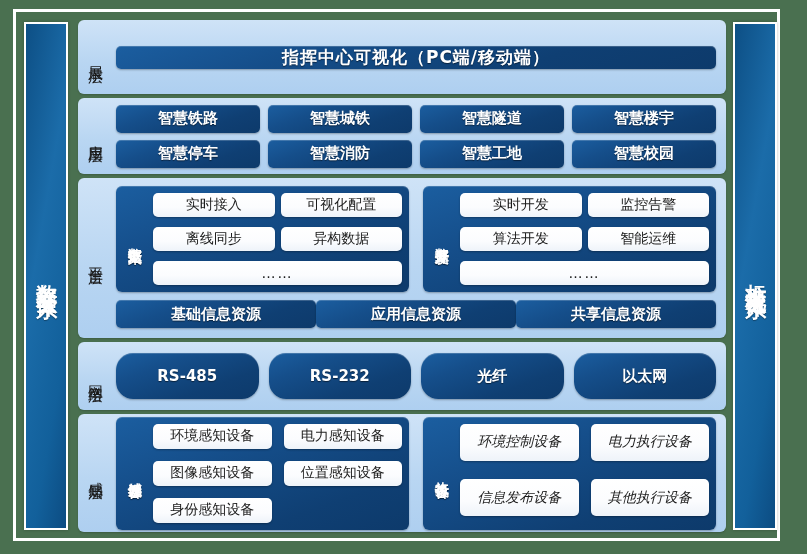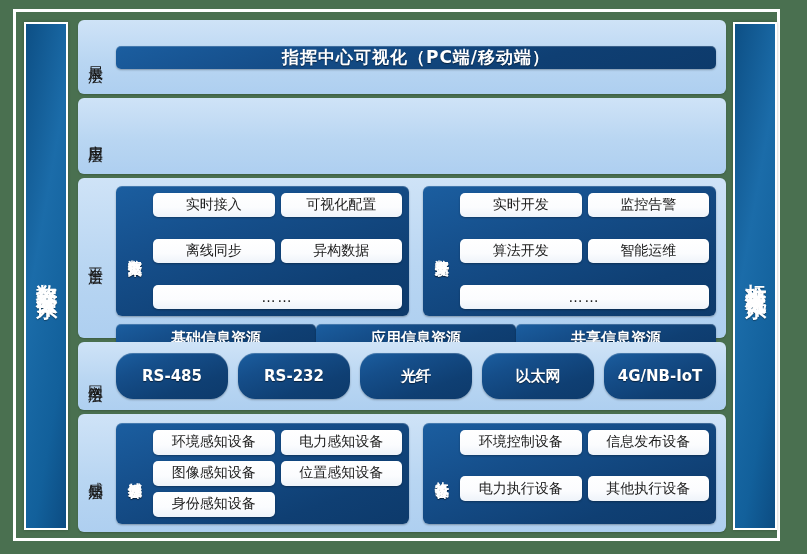--- a/index.html
+++ b/index.html
@@ -99,21 +99,21 @@
     box-shadow:0 1px 2px rgba(0,0,0,.30), inset 0 1px 0 rgba(255,255,255,.18);
     display:flex;padding:7px;box-sizing:border-box;gap:6px;
   }
   .plat-group-title{
     width:24px;flex:0 0 24px;
     color:#ffffff;font-size:14px;font-weight:bold;line-height:1.2;
     writing-mode:vertical-rl;text-orientation:upright;
     display:flex;align-items:center;justify-content:center;letter-spacing:1px;
     text-shadow:0 1px 1px rgba(0,0,0,.5);
   }
-  .plat-chips{flex:1;display:flex;flex-direction:column;gap:22px;}
+  .plat-chips{flex:1;display:flex;flex-direction:column;gap:10px;}
   .plat-row{display:flex;gap:6px;}
   .plat-row .white-chip{flex:1;height:24px;}
   .plat-chips .white-chip.full{width:100%;height:24px;letter-spacing:2px;}
   .res-row{display:flex;padding:8px 10px 8px 4px;}
   .res-row .navy{flex:1;height:28px;font-size:15px;}
 
   
   #layer-network{left:78px;top:342px;width:648px;height:68px;}
   .net-row{display:flex;gap:10px;padding:0 10px 0 4px;}
   .net-row .navy{flex:1;height:46px;font-size:15px;border-radius:17px;}
@@ -128,23 +128,23 @@
     box-shadow:0 1px 2px rgba(0,0,0,.30), inset 0 1px 0 rgba(255,255,255,.18);
     display:flex;padding:7px;box-sizing:border-box;gap:6px;
   }
   .sense-title{
     width:24px;flex:0 0 24px;
     color:#ffffff;font-size:14px;font-weight:bold;line-height:1.2;
     writing-mode:vertical-rl;text-orientation:upright;
     display:flex;align-items:center;justify-content:center;letter-spacing:1px;
     text-shadow:0 1px 1px rgba(0,0,0,.5);
   }
-  .sense-chips{flex:1;display:grid;grid-template-columns:1fr 1fr;gap:6px;}
+  .sense-chips{flex:1;display:grid;grid-template-columns:1fr 1fr;gap:12px;}
   .sense-chips .white-chip{height:25px;}
-  .sense-chips.two-row .white-chip{height:25px;}
+  .sense-chips.two-row .white-chip{height:37px;font-style:italic;}
 </style>
 </head>
 <body>
 
 <div id="root">
 
   <div class="frame"></div>
 
   <div class="pillar" id="pillar-left">
     <span>数据安全体系</span>
@@ -156,20 +156,32 @@
 
   <div class="layer" id="layer-display">
     <div class="layer-label">展示层</div>
     <div class="layer-body">
       <div class="navy bold" id="display-banner">指挥中心可视化（PC端/移动端）</div>
     </div>
   </div>
 
   <div class="layer" id="layer-application">
     <div class="layer-label">应用层</div>
+    <div class="layer-body">
+      <div class="app-grid">
+        <div class="navy bold">智慧铁路</div>
+        <div class="navy bold">智慧城铁</div>
+        <div class="navy bold">智慧隧道</div>
+        <div class="navy bold">智慧楼宇</div>
+        <div class="navy bold">智慧停车</div>
+        <div class="navy bold">智慧消防</div>
+        <div class="navy bold">智慧工地</div>
+        <div class="navy bold">智慧校园</div>
+      </div>
+    </div>
   </div>
 
   <div class="layer" id="layer-platform">
     <div class="layer-label">平台层</div>
     <div class="layer-body">
 
       <div class="plat-top">
 
         <div class="plat-group">
           <div class="plat-group-title">数据汇聚</div>
@@ -212,21 +224,20 @@
   </div>
 
   <div class="layer" id="layer-network">
     <div class="layer-label">网络层</div>
     <div class="layer-body">
       <div class="net-row">
         <div class="navy bold">RS-485</div>
         <div class="navy bold">RS-232</div>
         <div class="navy bold">光纤</div>
         <div class="navy bold">以太网</div>
-        <div class="navy bold">4G/NB-IoT</div>
       </div>
     </div>
   </div>
 
   <div class="layer" id="layer-sensing">
     <div class="layer-label">感知层</div>
     <div class="layer-body">
       <div class="sense-wrap">
 
         <div class="sense-group">
@@ -237,22 +248,22 @@
             <div class="white-chip">图像感知设备</div>
             <div class="white-chip">位置感知设备</div>
             <div class="white-chip">身份感知设备</div>
           </div>
         </div>
 
         <div class="sense-group">
           <div class="sense-title">执行设备</div>
           <div class="sense-chips two-row">
             <div class="white-chip">环境控制设备</div>
+            <div class="white-chip">电力执行设备</div>
             <div class="white-chip">信息发布设备</div>
-            <div class="white-chip">电力执行设备</div>
             <div class="white-chip">其他执行设备</div>
           </div>
         </div>
 
       </div>
     </div>
   </div>
 
 </div>
 

